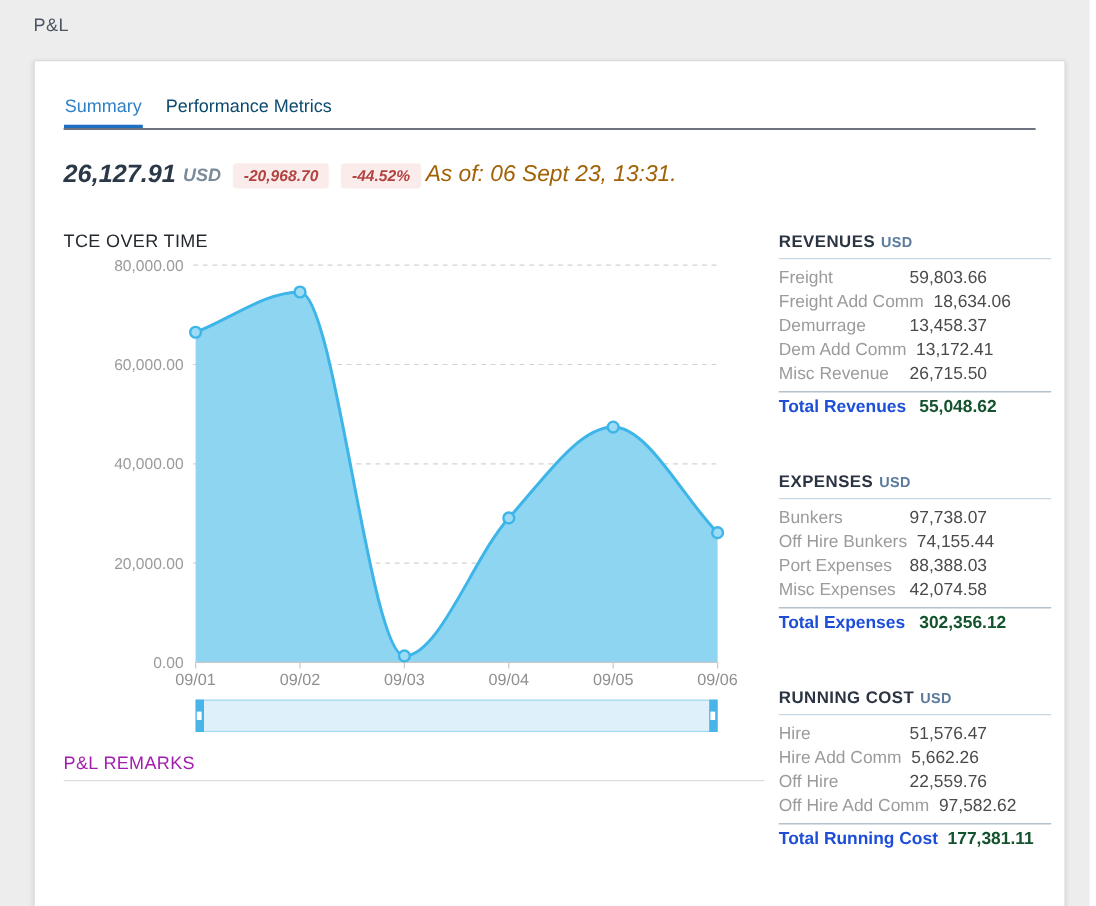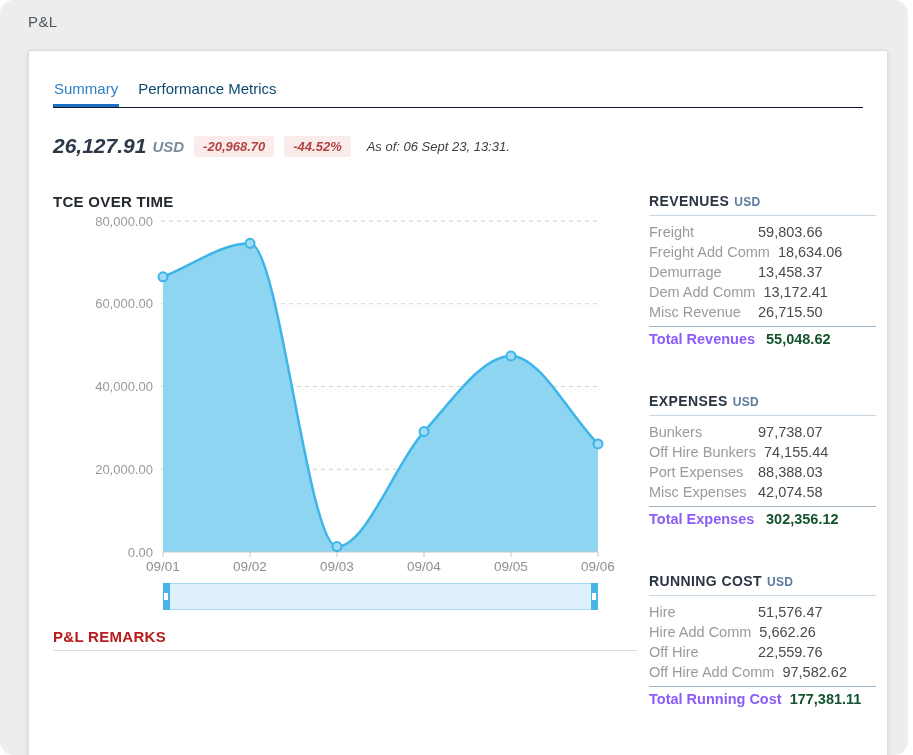--- a/index.html
+++ b/index.html
@@ -1,70 +1,70 @@
 <!DOCTYPE html>
 <html><head>
 <meta charset="utf-8">
 <style>
   * { margin:0; padding:0; box-sizing:border-box; }
   html,body { width:913px; height:755px; }
   body { font-family:"Liberation Sans", sans-serif; }
-  .page { position:relative; width:908px; height:755px; background:#ededee; overflow:hidden;border-radius:14px; }
+  .page { position:relative; width:908px; height:755px; background:#ededee; overflow:hidden; }
   .page-title { position:absolute; left:28px; top:13px; font-size:15px; color:#4b5563; letter-spacing:0.4px; }
   .card { position:absolute; left:28px; top:50px; width:860px; height:730px; background:#ffffff;
           border:1px solid #dcdcdc; border-radius:2px; box-shadow:0 1px 4px rgba(0,0,0,0.10); }
 
   
   .tabs { margin:29px 24px 0 24px; display:flex; gap:18px; border-bottom:1px solid #0f172a; }
   .tab { font-size:15px; color:#0c4a6e; padding:0 1px 10px 1px; cursor:pointer; }
   .tab.active { color:#3080c6; box-shadow: inset 0 -3px 0 #1d6fc2; }
 
   
   .headline { margin:26px 24px 0 24px; display:flex; align-items:center;font-style:italic; }
   .headline-value { font-size:21px; font-weight:bold; color:#2b3847; }
   .headline-currency { font-size:15px; font-weight:bold; color:#7c8b99; margin-left:6px; }
   .badge { background:#fbecec; color:#b24341; font-weight:bold; font-size:13px;
            padding:3px 9px; border-radius:3px; margin-left:10px; }
-  .as-of { font-size:13px; color:#404040; margin-left:16px; }
+  .as-of { font-size:19px; color:#a16207; margin-left:4px; }
 
   
   .columns { display:flex; margin:35px 11px 0 24px; }
   .left-col { width:583px; flex:0 0 583px; }
   .right-col { flex:1; margin-left:13px; }
 
-  .chart-title { font-size:15px; font-weight:bold; color:#24292f; letter-spacing:0.3px; line-height:17px; }
+  .chart-title { font-size:15px; font-weight:normal; color:#24292f; letter-spacing:0.3px; line-height:17px; }
   .chart-svg { display:block; }
   .axis-text { fill:#9a9a9a; font-size:13px; font-family:"Liberation Sans",sans-serif; }
   .xaxis-text { fill:#8f8f8f; font-size:13.5px; font-family:"Liberation Sans",sans-serif; }
 
   
   .range-slider { position:relative; margin:8px 0 0 110px; width:435px; height:27px;
                   background:#def0fa; border:1px solid #a5d9f2; }
   .slider-handle { position:absolute; top:-1px; width:7px; height:27px; background:#49b4e7; }
   .slider-handle.left { left:-1px; } .slider-handle.right { right:-1px; }
   .slider-grip { position:absolute; left:1px; top:10px; width:4px; height:7px; background:#ffffff; }
 
   
   .remarks { margin-top:18px; }
-  .remarks-title { font-size:15px; font-weight:bold; color:#b91c1c; letter-spacing:0.3px; }
+  .remarks-title { font-size:15px; font-weight:normal; color:#a21caf; letter-spacing:0.3px; }
   .remarks-divider { margin-top:5px; border-top:1px solid #d9dde1; width:584px; }
 
   
   .panel { margin-bottom:42px; }
   .panel-heading { display:flex; align-items:flex-end; }
   .panel-title { font-size:14px; font-weight:bold; color:#2b3442; letter-spacing:0.4px; }
   .panel-currency { font-size:12px; font-weight:bold; color:#5b7a9e; margin-left:5px; letter-spacing:0.3px; }
   .panel-head-divider { border-top:1px solid #c6d6e2; margin-top:6px; }
   .panel-rows { margin-top:6px; }
   .panel-row { display:flex; height:20px; align-items:center; font-size:14.5px; }
   .panel-row-label { color:#9b9b9b; min-width:109px; padding-right:8px; white-space:nowrap; }
   .panel-row-value { color:#4a4a4a; white-space:nowrap; }
   .panel-total-divider { border-top:1px solid #9fb2c1; margin-top:4px; }
   .panel-total { display:flex; height:24px; align-items:center; font-size:14.5px; font-weight:bold; }
-  .panel-total-label { color:#8b5cf6; min-width:117px; padding-right:8px; white-space:nowrap; }
+  .panel-total-label { color:#1d4ed8; min-width:117px; padding-right:8px; white-space:nowrap; }
   .panel-total-value { color:#14532d; white-space:nowrap; }
 </style>
 </head>
 <body>
 
 <div class="page">
   <div class="page-title">P&amp;L</div>
 
   <div class="card">
 

